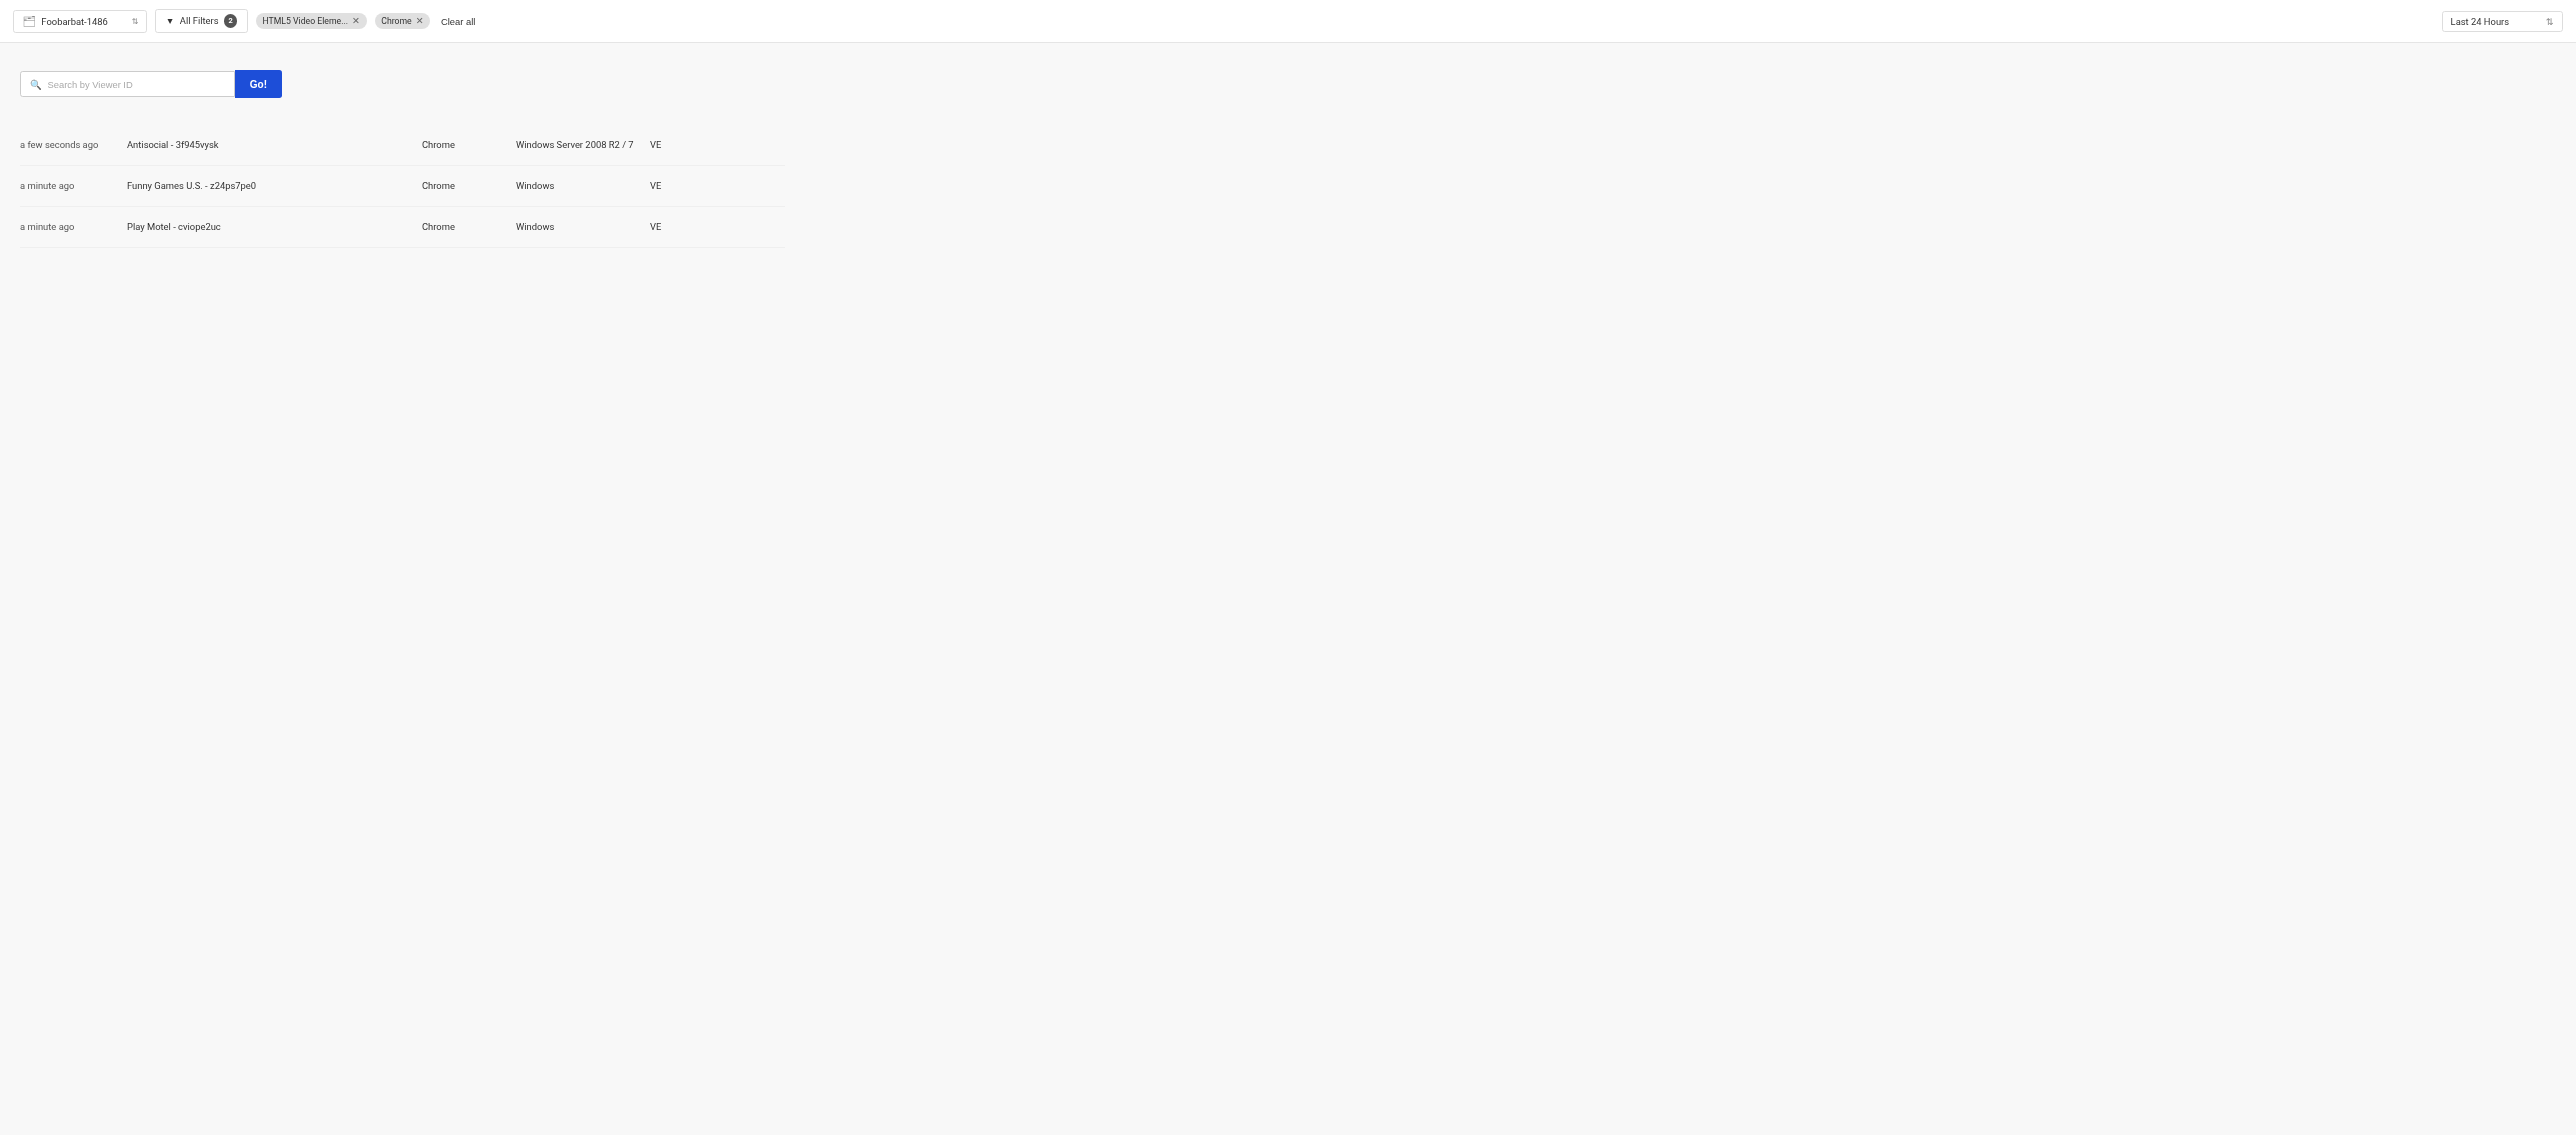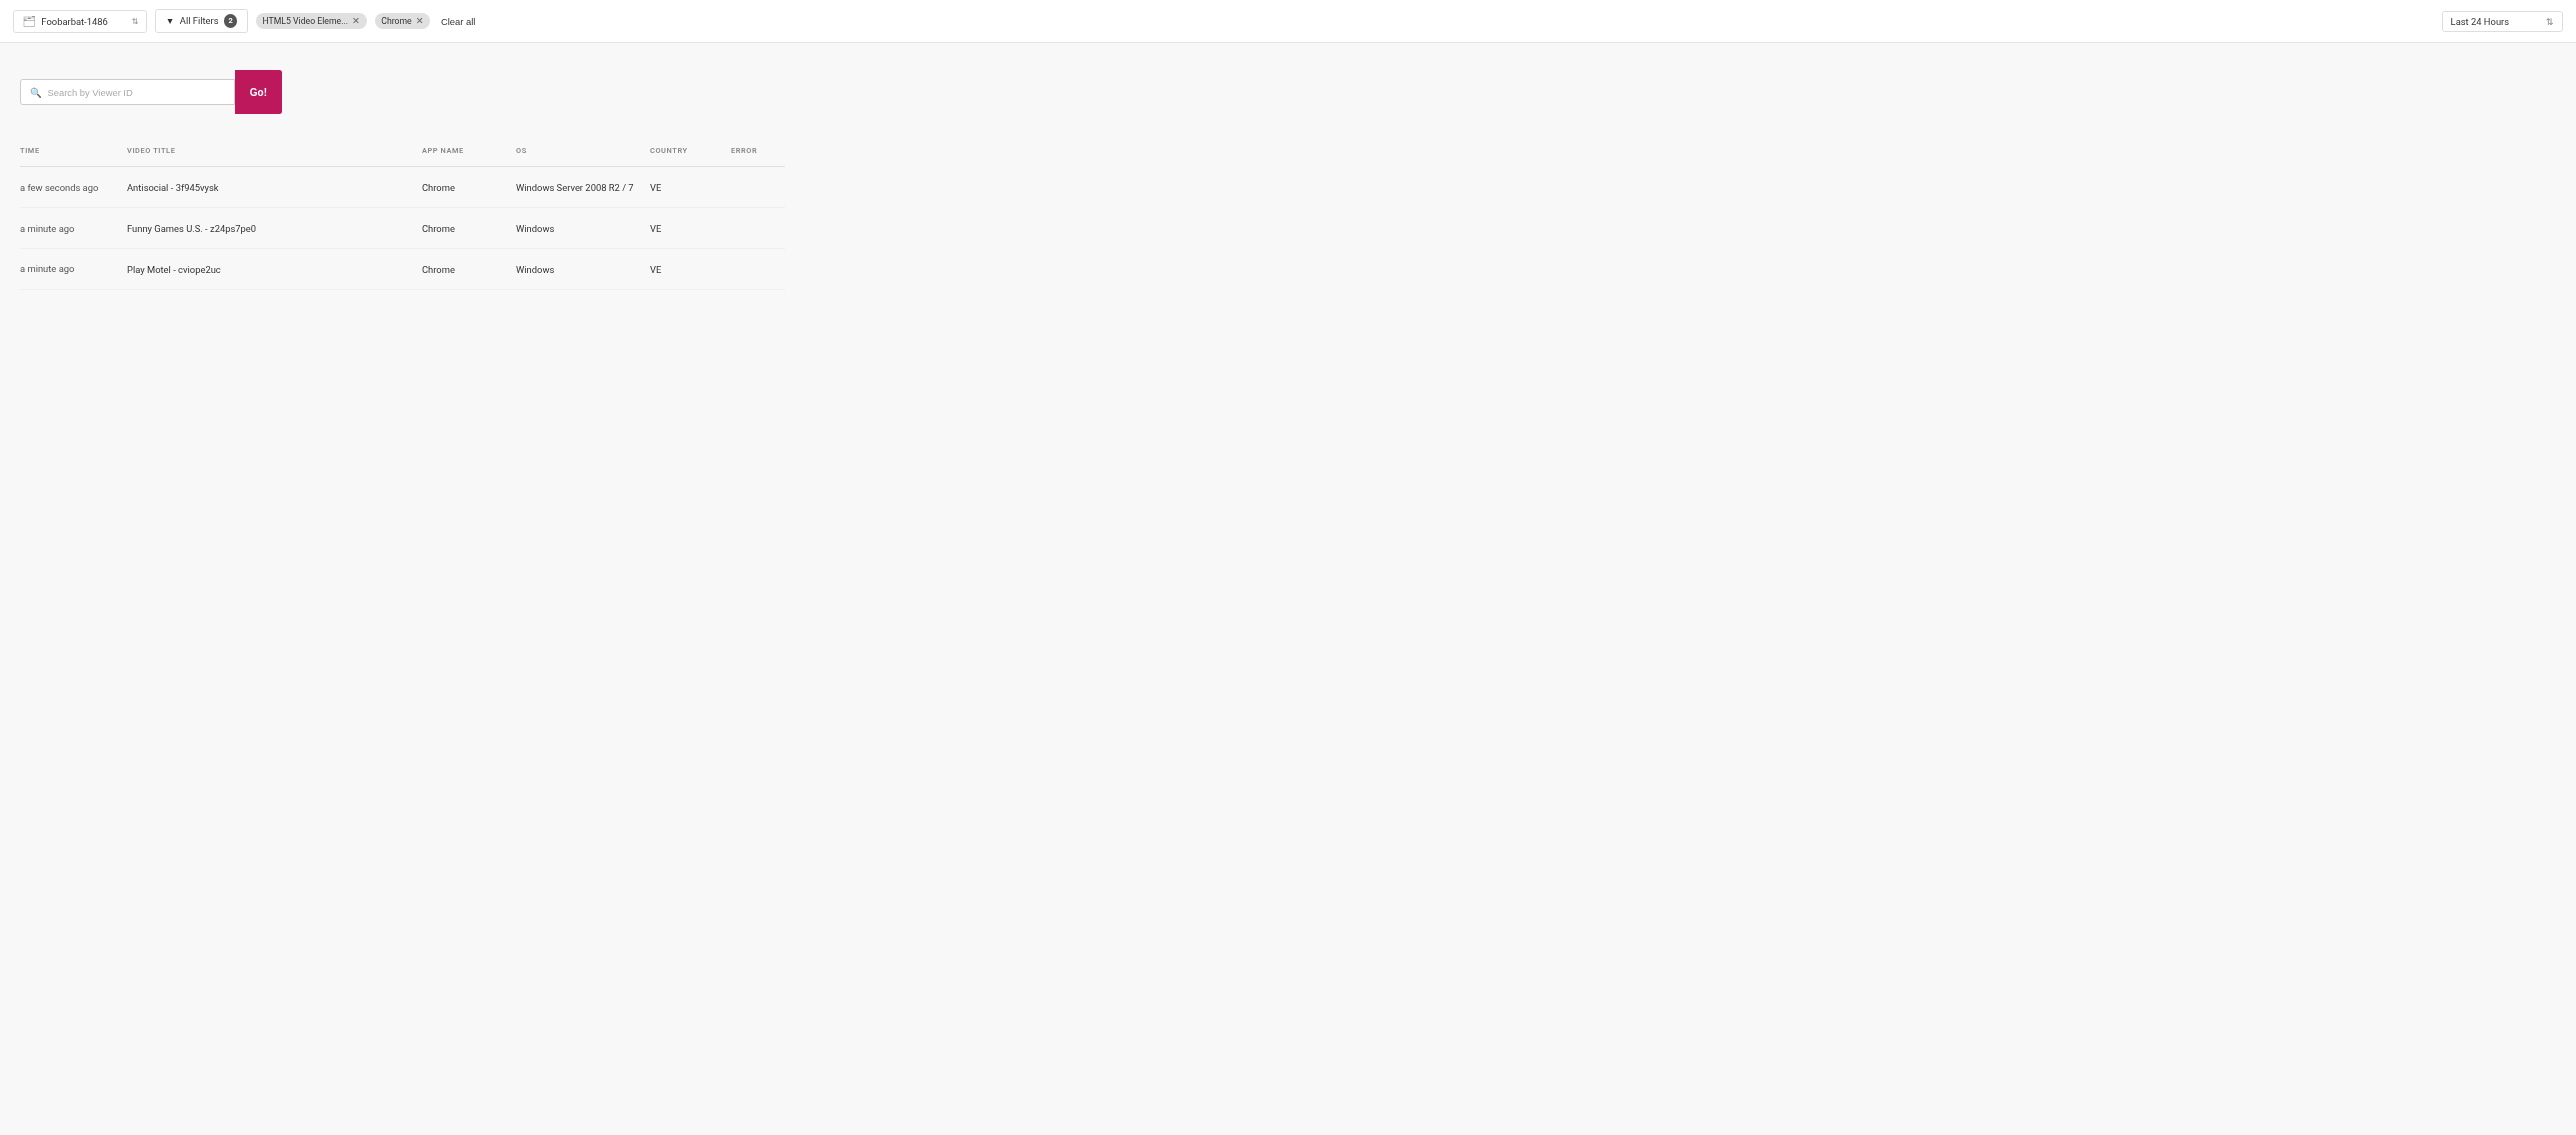--- a/index.html
+++ b/index.html
@@ -176,29 +176,29 @@
       color: #333;
       width: 100%;
       background: transparent;
     }
 
     .search-input::placeholder {
       color: #aaa;
     }
 
     .go-btn {
-      background: #be185d;
+      background: #1d4ed8;
       color: #fff;
       border: none;
       border-radius: 0 2.7px 2.7px 0;
       padding: 6.7px 14.8px;
       font-size: 10px;
       font-weight: 600;
       cursor: pointer;
-      height: 44px;
+      height: 28px;
     }
 
     .table-container {
       width: 100%;
     }
 
     .table-header {
       display: grid;
       grid-template-columns: 107px 1fr 94px 134px 81px 54px;
       border-bottom: 1.3px solid #e0e0e0;
@@ -286,28 +286,20 @@
   <div class="search-row">
     <div class="search-box">
       <span class="search-icon">🔍</span>
       <input class="search-input" type="text" placeholder="Search by Viewer ID" style="">
     </div>
     <button class="go-btn">Go!</button>
   </div>
 
   <div class="table-container">
 
-    <div class="table-header">
-      <div class="col-header">TIME</div>
-      <div class="col-header">VIDEO TITLE</div>
-      <div class="col-header">APP NAME</div>
-      <div class="col-header">OS</div>
-      <div class="col-header">COUNTRY</div>
-      <div class="col-header">ERROR</div>
-    </div>
 
     <div class="table-row">
       <div class="cell cell-time">a few seconds ago</div>
       <div class="cell cell-title">Antisocial - 3f945vysk</div>
       <div class="cell">Chrome</div>
       <div class="cell" style="text-align:left;">Windows Server 2008 R2 / 7</div>
       <div class="cell">VE</div>
       <div class="cell"></div>
     </div>
 

